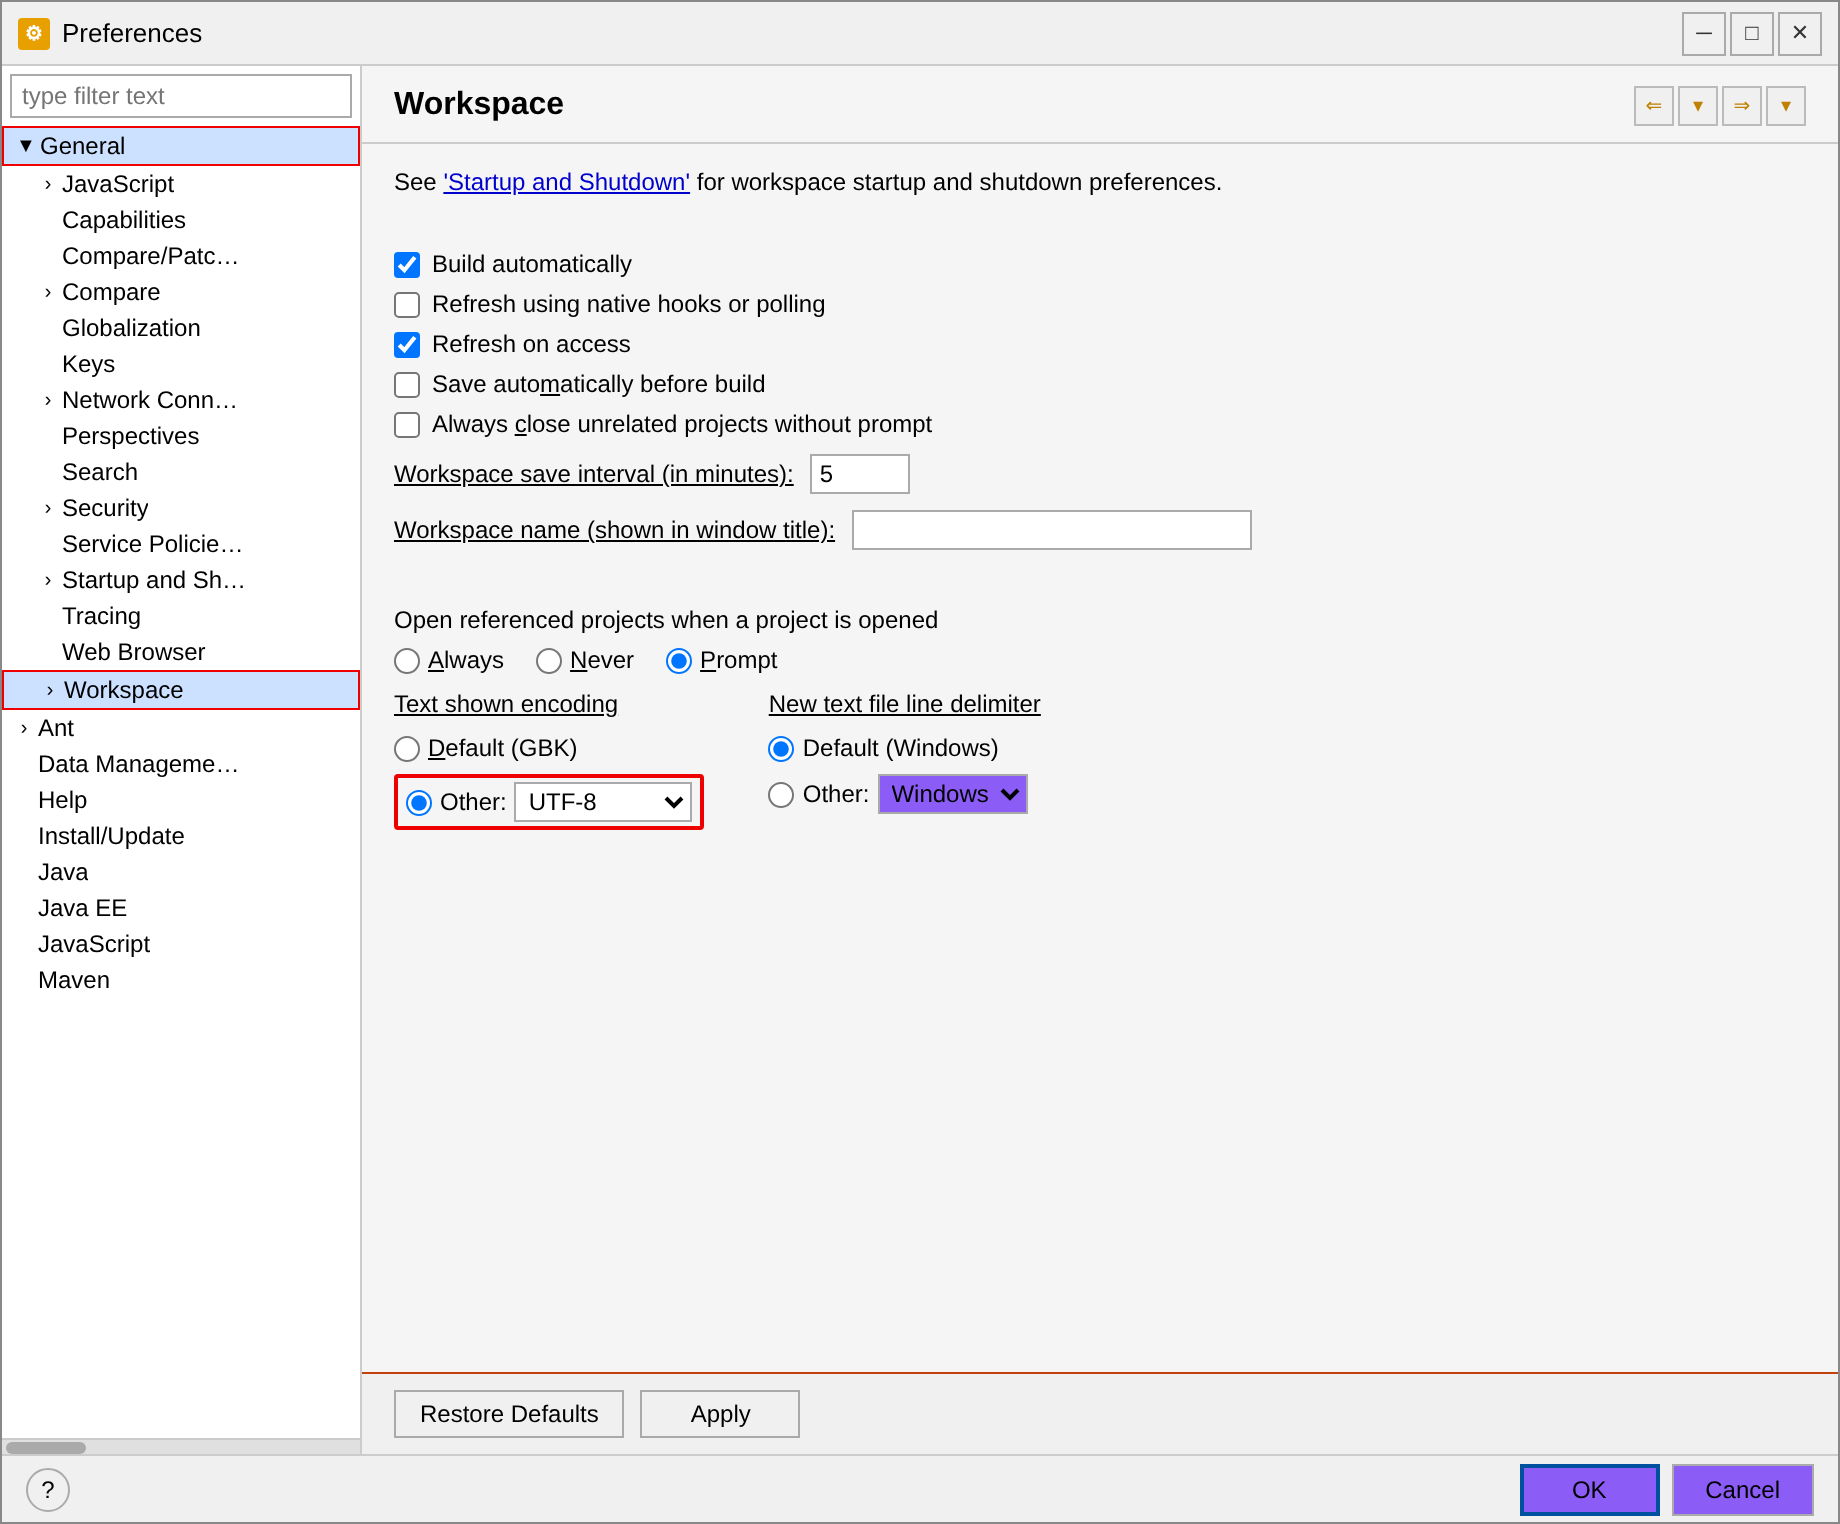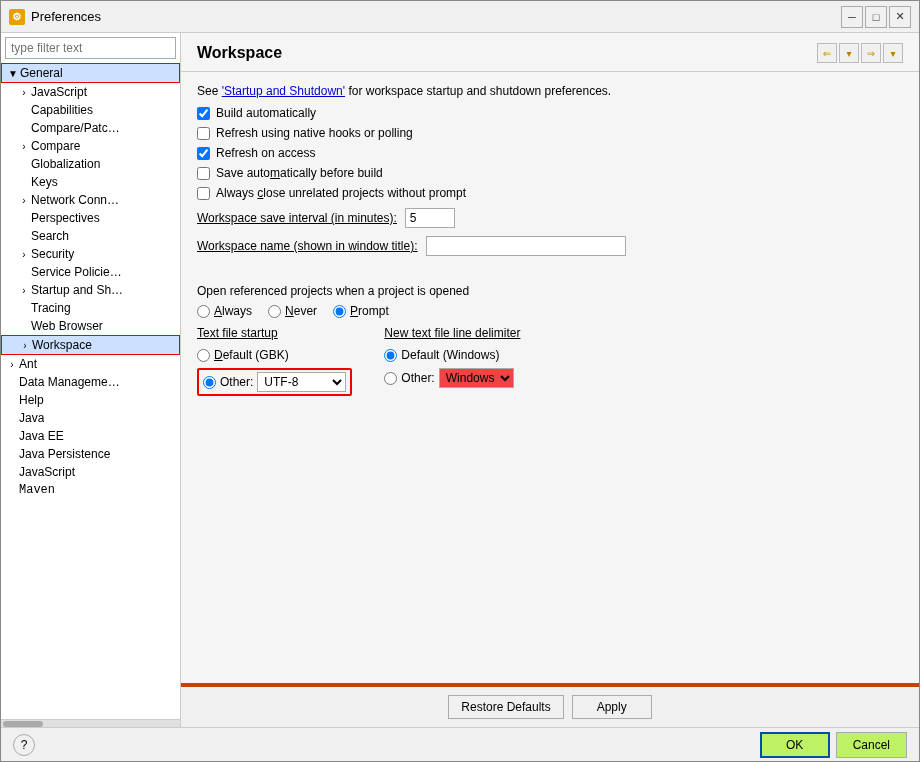--- a/index.html
+++ b/index.html
@@ -176,21 +176,21 @@
       font-size: 10px;
       color: #c08000;
     }
     .main-content {
       flex: 1;
       padding: 12px 16px;
       overflow-y: auto;
     }
     .startup-link {
       font-size: 12px;
-      margin-bottom: 8px;
+      margin-bottom: 27px;
     }
     .startup-link a {
       color: #0000cc;
       text-decoration: underline;
       cursor: pointer;
     }
     .checkbox-row {
       display: flex;
       align-items: center;
       margin-bottom: 6px;
@@ -291,24 +291,24 @@
     }
     .encoding-radio input[type=radio] { cursor: pointer; }
     select.encoding-select {
       font-size: 12px;
       border: 1px solid #aaa;
       padding: 1px 2px;
       background: white;
       cursor: pointer;
     }
     .bottom-bar {
-      padding: 8px 32px;
-      border-top: 4px solid #c2410c;
-      display: flex;
-      justify-content: center;
+      padding: 8px 16px;
+      border-top: 1px solid #c2410c;
+      display: flex;
+      justify-content: flex-start;
       gap: 8px;
       background: #f0f0f0;
       flex-shrink: 0;
     }
     .bottom-btn {
       padding: 4px 12px;
       border: 1px solid #aaa;
       background: #f0f0f0;
       cursor: pointer;
       font-size: 12px;
@@ -336,21 +336,21 @@
       cursor: pointer;
       background: #f0f0f0;
     }
     .footer-actions {
       display: flex;
       gap: 6px;
     }
     .footer-btn {
       padding: 4px 16px;
       border: 1px solid #aaa;
-      background: #bef264;
+      background: #8b5cf6;
       cursor: pointer;
       font-size: 12px;
       min-width: 70px;
     }
     .footer-btn.ok-btn {
       border: 2px solid #0050a0;
     }
   </style>
 </head>
 <body>
@@ -446,35 +446,35 @@
         <div class="tree-item" style="padding-left:4px;">
           <span class="tree-toggle">&nbsp;</span>
           <span class="tree-label">Data Manageme…</span>
         </div>
         <div class="tree-item" style="padding-left:4px;">
           <span class="tree-toggle">&nbsp;</span>
           <span class="tree-label">Help</span>
         </div>
         <div class="tree-item" style="padding-left:4px;">
           <span class="tree-toggle">&nbsp;</span>
+          <span class="tree-label">Install/Update</span>
+        </div>
+        <div class="tree-item" style="padding-left:4px;">
+          <span class="tree-toggle">&nbsp;</span>
           <span class="tree-label">Java</span>
         </div>
         <div class="tree-item" style="padding-left:4px;">
           <span class="tree-toggle">&nbsp;</span>
           <span class="tree-label">Java EE</span>
         </div>
         <div class="tree-item" style="padding-left:4px;">
           <span class="tree-toggle">&nbsp;</span>
-          <span class="tree-label">Java Persistence</span>
-        </div>
-        <div class="tree-item" style="padding-left:4px;">
-          <span class="tree-toggle">&nbsp;</span>
           <span class="tree-label">JavaScript</span>
         </div>
-        <div class="tree-item" style="padding-left:4px;font-family:Liberation Mono, monospace;">
+        <div class="tree-item" style="padding-left:4px;">
           <span class="tree-toggle">&nbsp;</span>
           <span class="tree-label">Maven</span>
         </div>
       </div>
       <div class="sidebar-scroll-bar">
         <div class="scroll-thumb"></div>
       </div>
     </div>
 
     <div class="main-panel">
@@ -542,21 +542,21 @@
               <input type="radio" name="openprojects" id="r-prompt" checked="" style="">
               <label for="r-prompt"><span class="underline">P</span>rompt</label>
             </div>
           </div>
         </div>
 
 
         <div class="encoding-section">
 
           <div class="encoding-group">
-            <div class="encoding-title">Text file startup</div>
+            <div class="encoding-title">Text shown encoding</div>
             <div class="encoding-radio">
               <input type="radio" name="encoding" id="enc-default" style="">
               <label for="enc-default"><span class="underline">D</span>efault (GBK)</label>
             </div>
             <div class="encoding-radio highlighted" style="border: 2px solid #e00; padding: 2px 4px; border-radius: 2px;">
               <input type="radio" name="encoding" id="enc-other" checked="" style="">
               <label for="enc-other">Other:</label>
               <select class="encoding-select">
                 <option selected="">UTF-8</option>
                 <option>UTF-16</option>
@@ -569,21 +569,21 @@
 
           <div class="encoding-group">
             <div class="encoding-title">New text file line delimiter</div>
             <div class="encoding-radio">
               <input type="radio" name="linedelim" id="ld-default" checked="" style="">
               <label for="ld-default">Default (Windows)</label>
             </div>
             <div class="encoding-radio">
               <input type="radio" name="linedelim" id="ld-other" style="">
               <label for="ld-other">Other:</label>
-              <select class="encoding-select" style="background:#ef4444;">
+              <select class="encoding-select" style="background:#8b5cf6;">
                 <option selected="">Windows</option>
                 <option>Unix</option>
                 <option>Mac</option>
               </select>
             </div>
           </div>
         </div>
       </div>
 
       <div class="bottom-bar">

